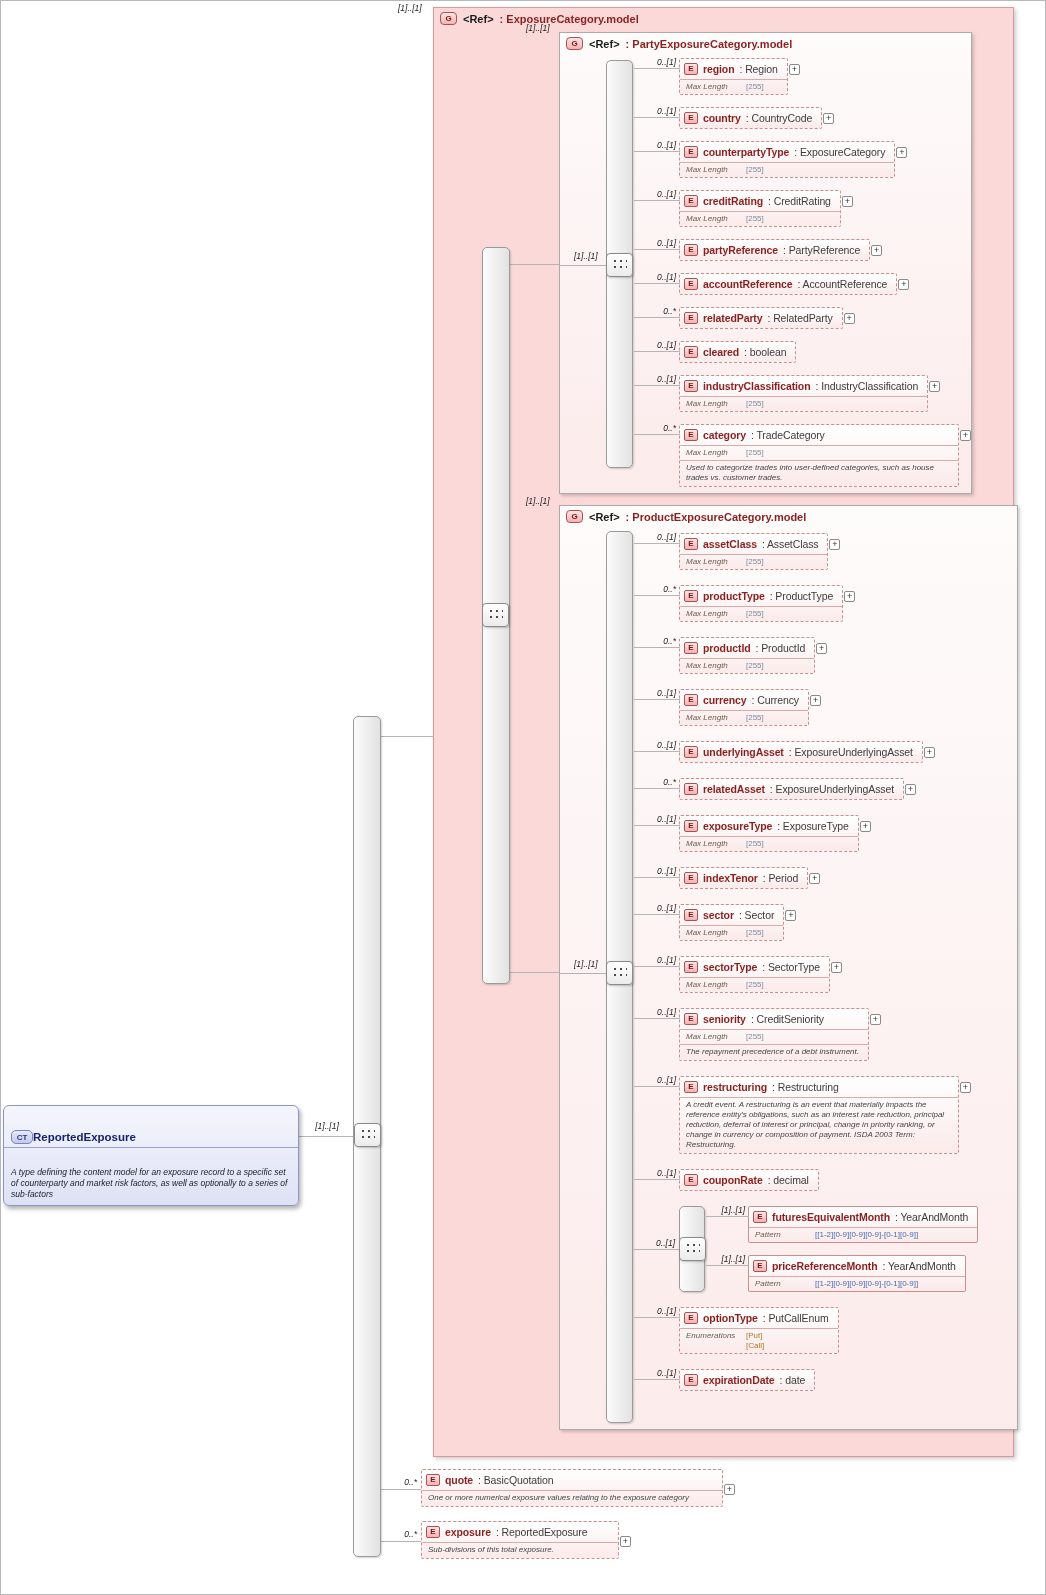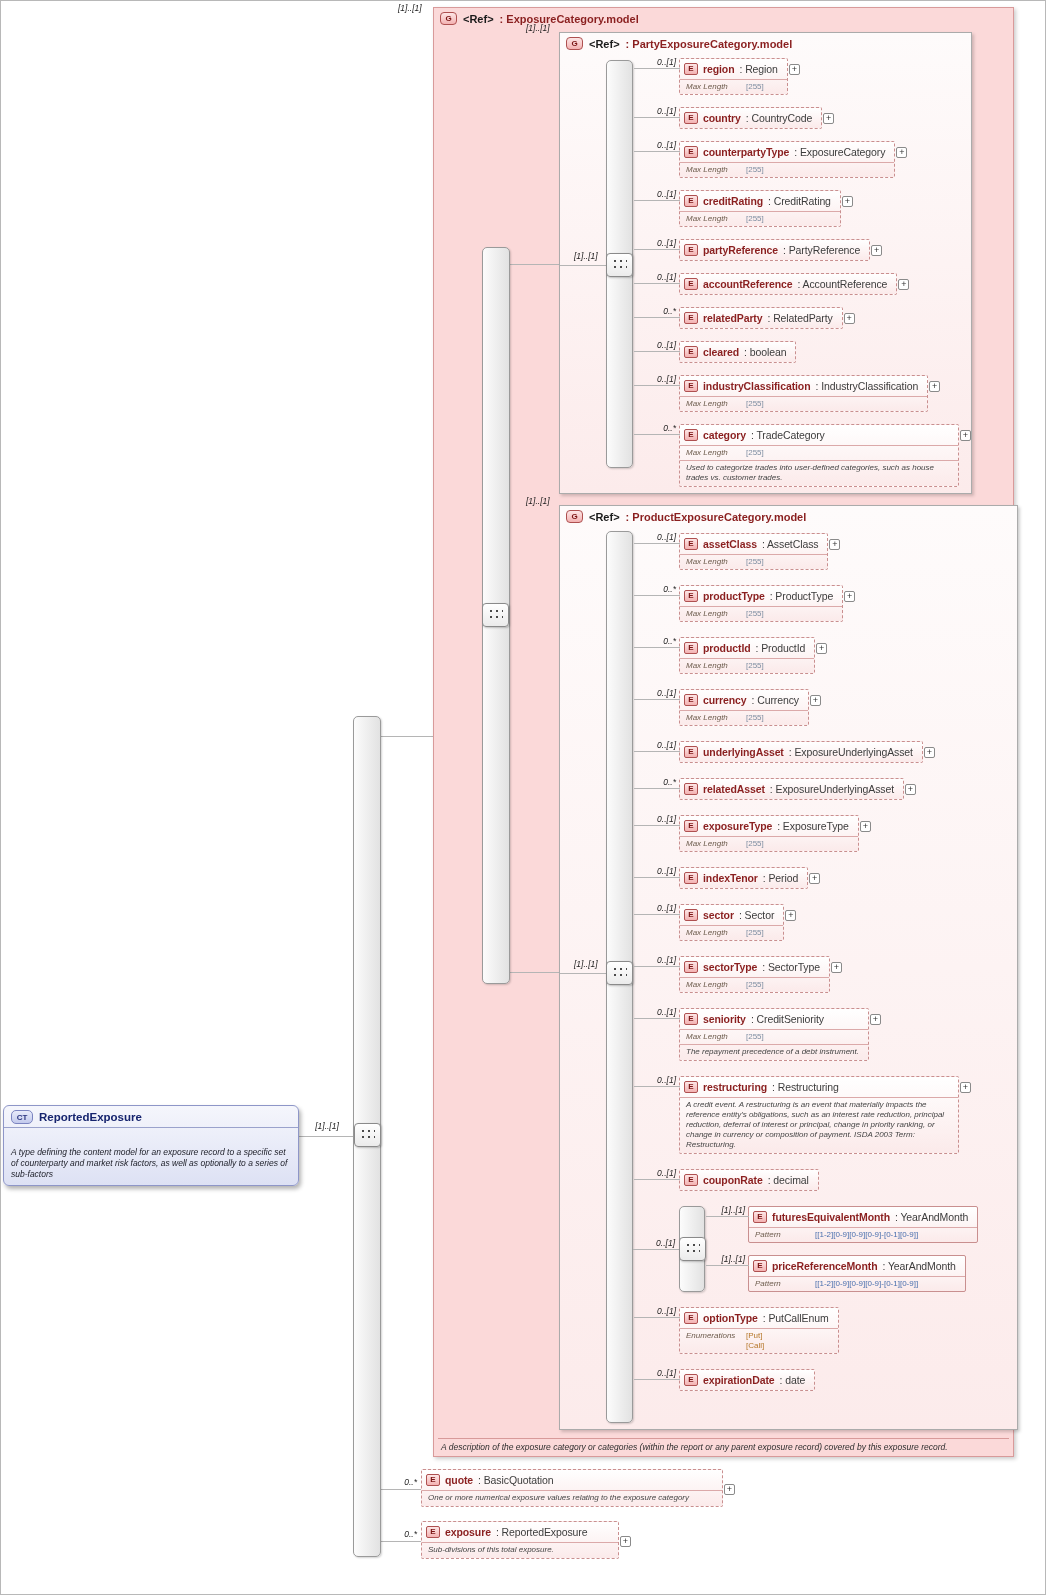--- a/index.html
+++ b/index.html
@@ -33,21 +33,21 @@
   }
   .e-badge { width:14px; height:12px; background:linear-gradient(#fde6e6,#f3b2b2); border:1px solid #ae5050; color:#7a1515; }
   .g-badge { width:17px; height:13px; background:linear-gradient(#fde6e6,#f3b2b2); border:1px solid #ae5050; color:#7a1515; border-radius:4px; }
   .ct-badge { width:22px; height:14px; background:linear-gradient(#e8ebfa,#c2c9ec); border:1px solid #7b84c0; color:#2b357f; border-radius:5px; }
 
   
   #ct-box {
     position:absolute; width:296px; border:1px solid #8e96c8; border-radius:6px;
     background:linear-gradient(#f5f6fc,#dde1f4); box-shadow:2px 3px 4px rgba(0,0,0,.3);
   }
-  .ct-head { display:flex; align-items:center; gap:6px; padding:4px 7px 3px; }
+  .ct-head { display:flex; align-items:center; padding:4px 7px 3px;margin-top:20px; }
   .ct-title { font-weight:bold; font-size:11.5px; color:#16246e; }
   .ct-doc { border-top:1px solid #9aa2cc; padding:19px 7px 5px; font-size:8.5px; font-style:italic; color:#20222c; line-height:11px; }
 
   
   #expcat-box {
     position:absolute; background:#fbd9d9; border:1px solid #d89a9a;
     box-shadow:2px 2px 4px rgba(0,0,0,.2);
   }
   .g-header { display:flex; align-items:center; gap:6px; padding:4px 6px; font-size:11px; font-weight:bold; white-space:nowrap; }
   .g-ref { color:#1a1a1a; }
@@ -511,21 +511,20 @@
             <div class="card-label">0..[1]</div>
             <div class="el-head">
               <span class="badge e-badge">E</span>
               <span class="el-name">expirationDate</span>
               <span class="el-type">: date</span>
             </div>
           </div>
         </div>
     </div>
 
-    <div id="expcat-footer">A description of the exposure category or categories (within the report or any parent exposure record) covered by this exposure record.</div>
   </div>
 
   <div class="xsd-el abs-el" id="quote-box" style="left:420px;top:1468px;width:302px">
     <div class="el-head">
       <span class="badge e-badge">E</span>
       <span class="el-name">quote</span>
       <span class="el-type">: BasicQuotation</span>
     </div>
     <div class="el-doc">One or more numerical exposure values relating to the exposure category</div>
     <div class="plus-btn" style="top:14px">+</div>

